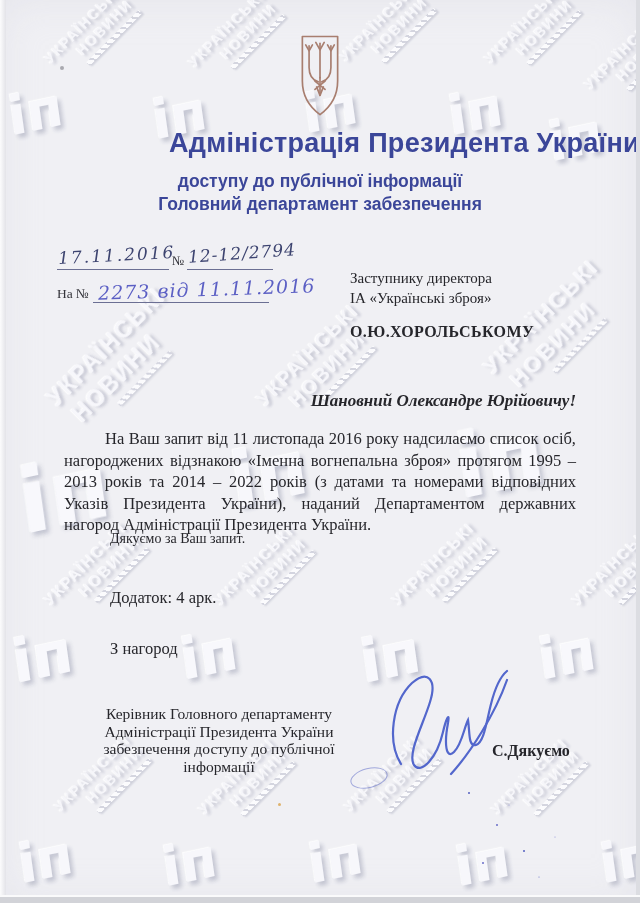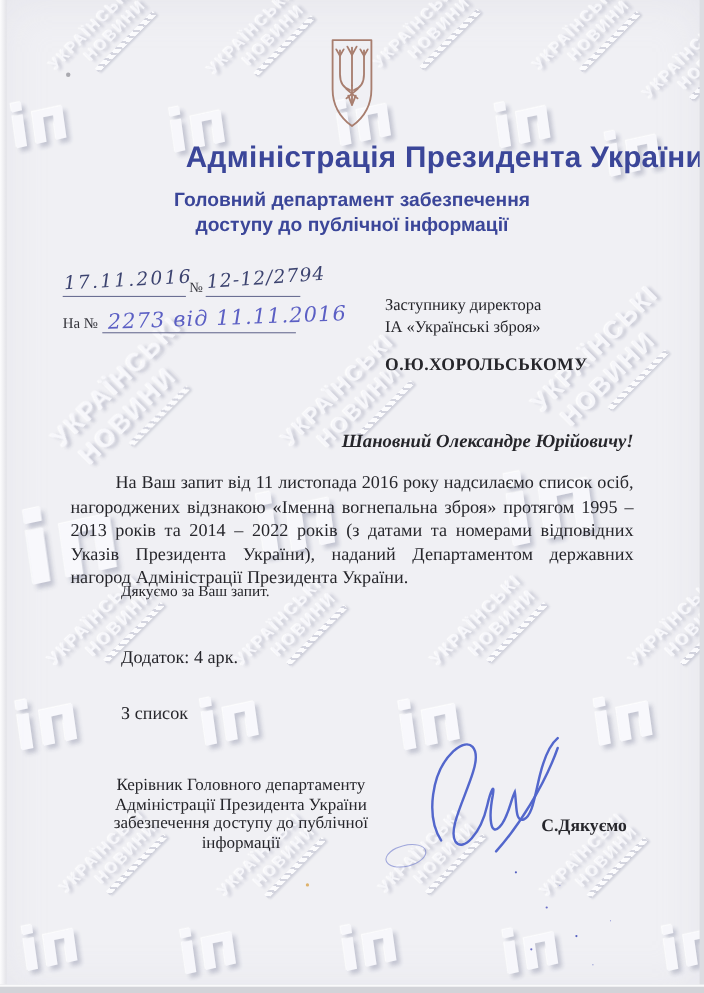--- a/index.html
+++ b/index.html
@@ -256,22 +256,22 @@
       <path d="M13,13 L17,20 L21,13"></path>
       <path d="M43,14 V40 C43,50 39,55 32,57"></path>
       <path d="M39,13 L43,20 L47,13"></path>
       <path d="M30,52 L30,73"></path>
       <path d="M26,63 L30,73 L34,63"></path>
       <path d="M24,56 L36,66 M36,56 L24,66"></path>
     </svg>
 
     <div class="org-title">Адміністрація Президента України</div>
     <div class="dept">
+      <div>доступу до публічної інформації</div>
       <div>Головний департамент забезпечення</div>
-      <div>доступу до публічної інформації</div>
     </div>
 
     <span class="hw ref-date">17.11.2016</span>
     <span class="no-label">№</span>
     <span class="hw ref-num">12-12/2794</span>
     <span class="u1"></span>
     <span class="u2"></span>
     <span class="reply-label">На №</span>
     <span class="u3"></span>
     <span class="hw ref-reply">2273 від 11.11.2016</span>
@@ -279,21 +279,21 @@
     <div class="addressee">
       <div>Заступнику директора</div>
       <div>ІА «Українські зброя»</div>
       <div class="addressee-name">О.Ю.ХОРОЛЬСЬКОМУ</div>
     </div>
 
     <div class="salutation">Шановний Олександре Юрійовичу!</div>
     <p class="body-par">На Ваш запит від 11 листопада 2016 року надсилаємо список осіб, нагороджених відзнакою «Іменна вогнепальна зброя» протягом 1995 – 2013 років та 2014 – 2022 років (з датами та номерами відповідних Указів Президента України), наданий Департаментом державних нагород Адміністрації Президента України.</p>
     <div class="thanks">Дякуємо за Ваш запит.</div>
     <div class="attachment">Додаток: 4 арк.</div>
-    <div class="closing">З список</div>
+    <div class="closing">З нагород</div>
 
     <div class="sig-title">
       <div>Керівник Головного департаменту</div>
       <div>Адміністрації Президента України</div>
       <div>забезпечення доступу до публічної інформації</div>
     </div>
 
     <svg class="sig-svg" viewBox="0 0 135 125" fill="none" stroke="#4a5fca" stroke-width="2.2" stroke-linecap="round" opacity="0.95">
       <path d="M18,98 C4,76 9,36 29,17 C45,3 54,14 47,36 C40,59 24,88 31,99 C38,109 54,92 60,66 C63,53 67,45 65,57 C61,78 63,94 71,86 C79,78 81,62 85,54 C87,66 85,81 93,79 C101,76 103,58 108,38 C112,22 118,10 124,5"></path>
       <path d="M68,108 C88,86 112,48 124,14"></path>

